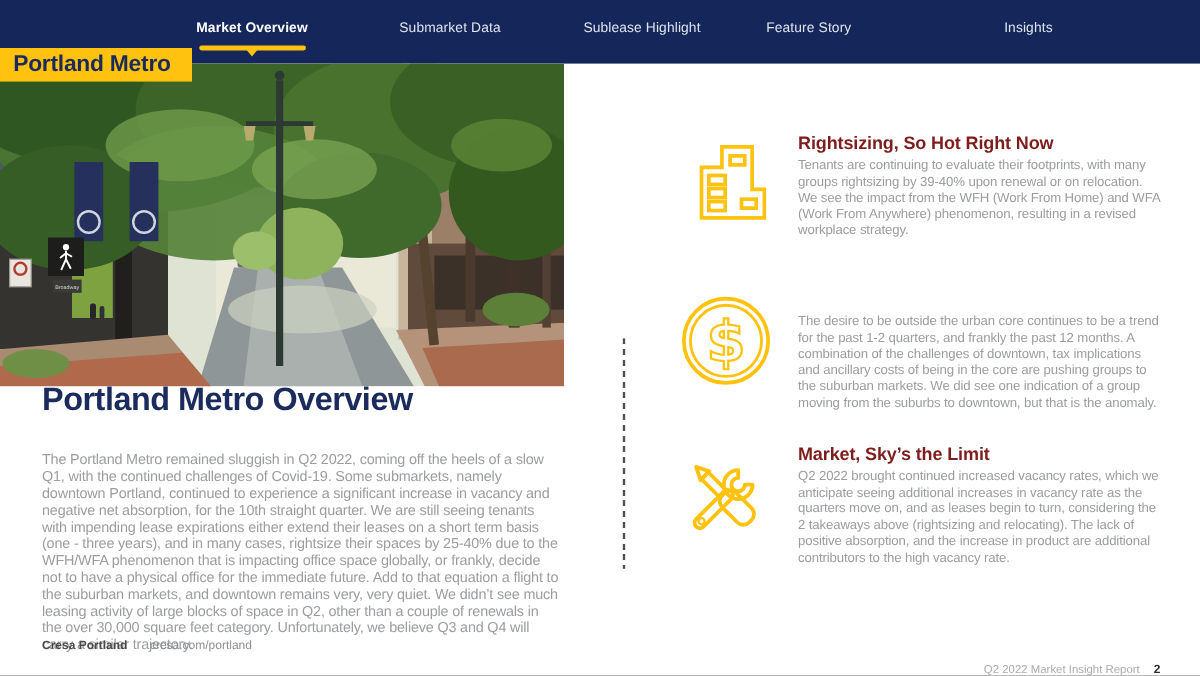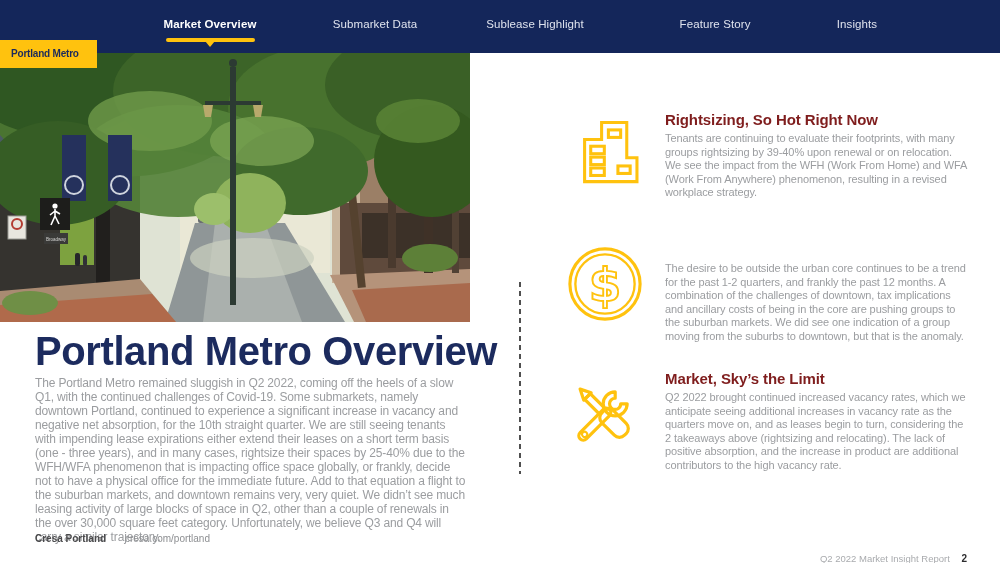--- a/index.html
+++ b/index.html
@@ -14,27 +14,27 @@
     position:absolute; top:18px; transform:translateX(-50%);
     color:#dfe3ee; font-size:11.5px; letter-spacing:.1px; cursor:pointer; white-space:nowrap;
   }
   .nav-item.active { color:#ffffff; font-weight:bold; }
   .tab-underline { position:absolute; left:166px; top:38px; width:89px; height:3.5px; background:#ffc20e; border-radius:2px; }
   .tab-caret { position:absolute; left:205px; top:41px; width:0; height:0;
     border-left:5px solid transparent; border-right:5px solid transparent; border-top:6px solid #ffc20e; }
   
   .badge {
     position:absolute; left:0; top:40px; height:28px; background:#ffc20e; z-index:5;
-    color:#1b2a5c; font-weight:bold; font-size:10px; line-height:28px; padding:0 18px 0 11px;
+    color:#1b2a5c; font-weight:bold; font-size:19px; line-height:28px; padding:0 18px 0 11px;
     letter-spacing:-.2px;
   }
   
   .photo { position:absolute; left:0; top:53px; width:470px; height:269px; overflow:hidden; }
   
-  .title { position:absolute; left:35px; top:329px; font-size:40px; font-weight:bold;
+  .title { position:absolute; left:35px; top:318px; font-size:27px; font-weight:bold;
     color:#1c2b5e; letter-spacing:-.4px; }
   .body-copy { position:absolute; left:35px; top:376px; width:433px; font-size:12px;
     line-height:14px; color:#9b9da0; letter-spacing:-.15px; }
   
   .divider { position:absolute; left:519px; top:282px; width:2px; height:192px;
     background:repeating-linear-gradient(#4f4f4f 0 5px, transparent 5px 9px); }
   
   .sec-icon { position:absolute; left:563px; width:84px; text-align:center; }
   .sec-head { position:absolute; left:665px; width:302px; font-size:15px; font-weight:bold;
     color:#7f1d1d; letter-spacing:-.1px; }
@@ -49,21 +49,21 @@
 </style>
 </head>
 <body>
 
 <div class="page">
 
   <div class="nav">
     <div class="nav-item active" style="left:210px">Market Overview</div>
     <div class="nav-item" style="left:375px">Submarket Data</div>
     <div class="nav-item" style="left:535px">Sublease Highlight</div>
-    <div class="nav-item" style="left:715px">Feature Story</div>
+    <div class="nav-item" style="left:674px">Feature Story</div>
     <div class="nav-item" style="left:857px">Insights</div>
     <div class="tab-underline"></div>
     <div class="tab-caret"></div>
   </div>
 
   <div class="badge">Portland Metro</div>
 
   <div class="photo">
     <svg width="470" height="269" viewBox="0 0 470 269">
       <rect x="0" y="0" width="470" height="269" fill="#dfe3d4"></rect>

